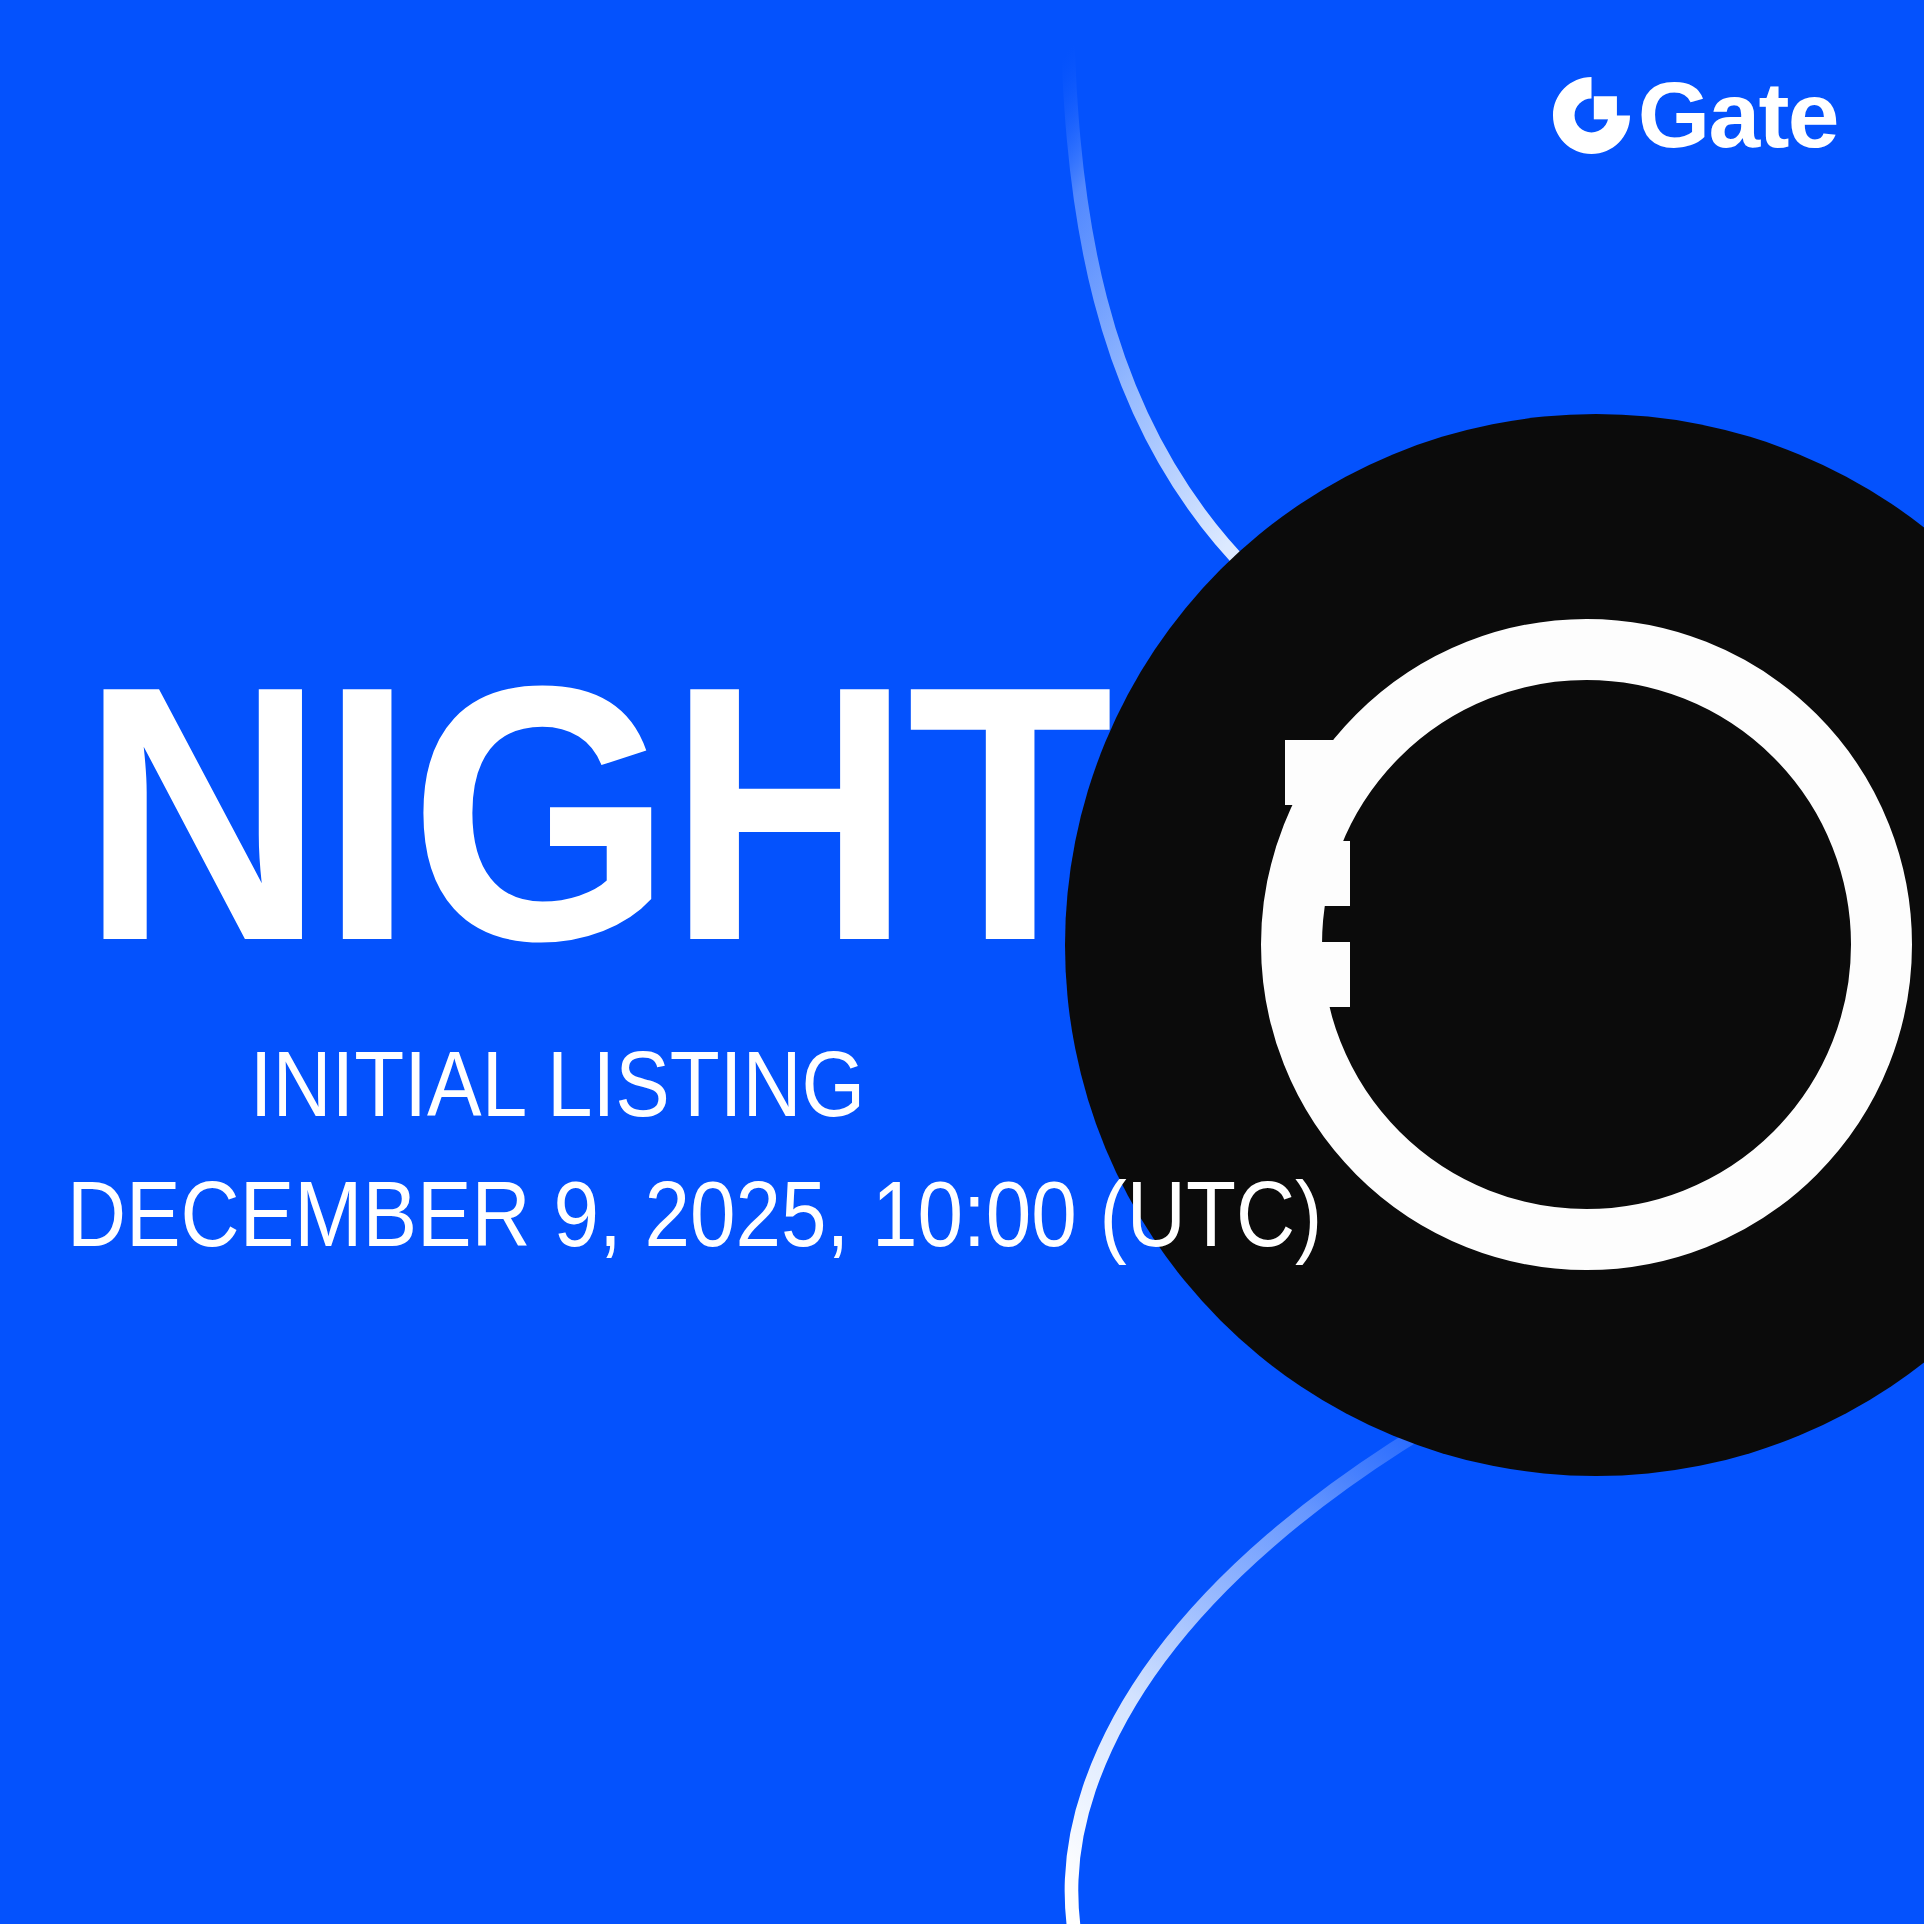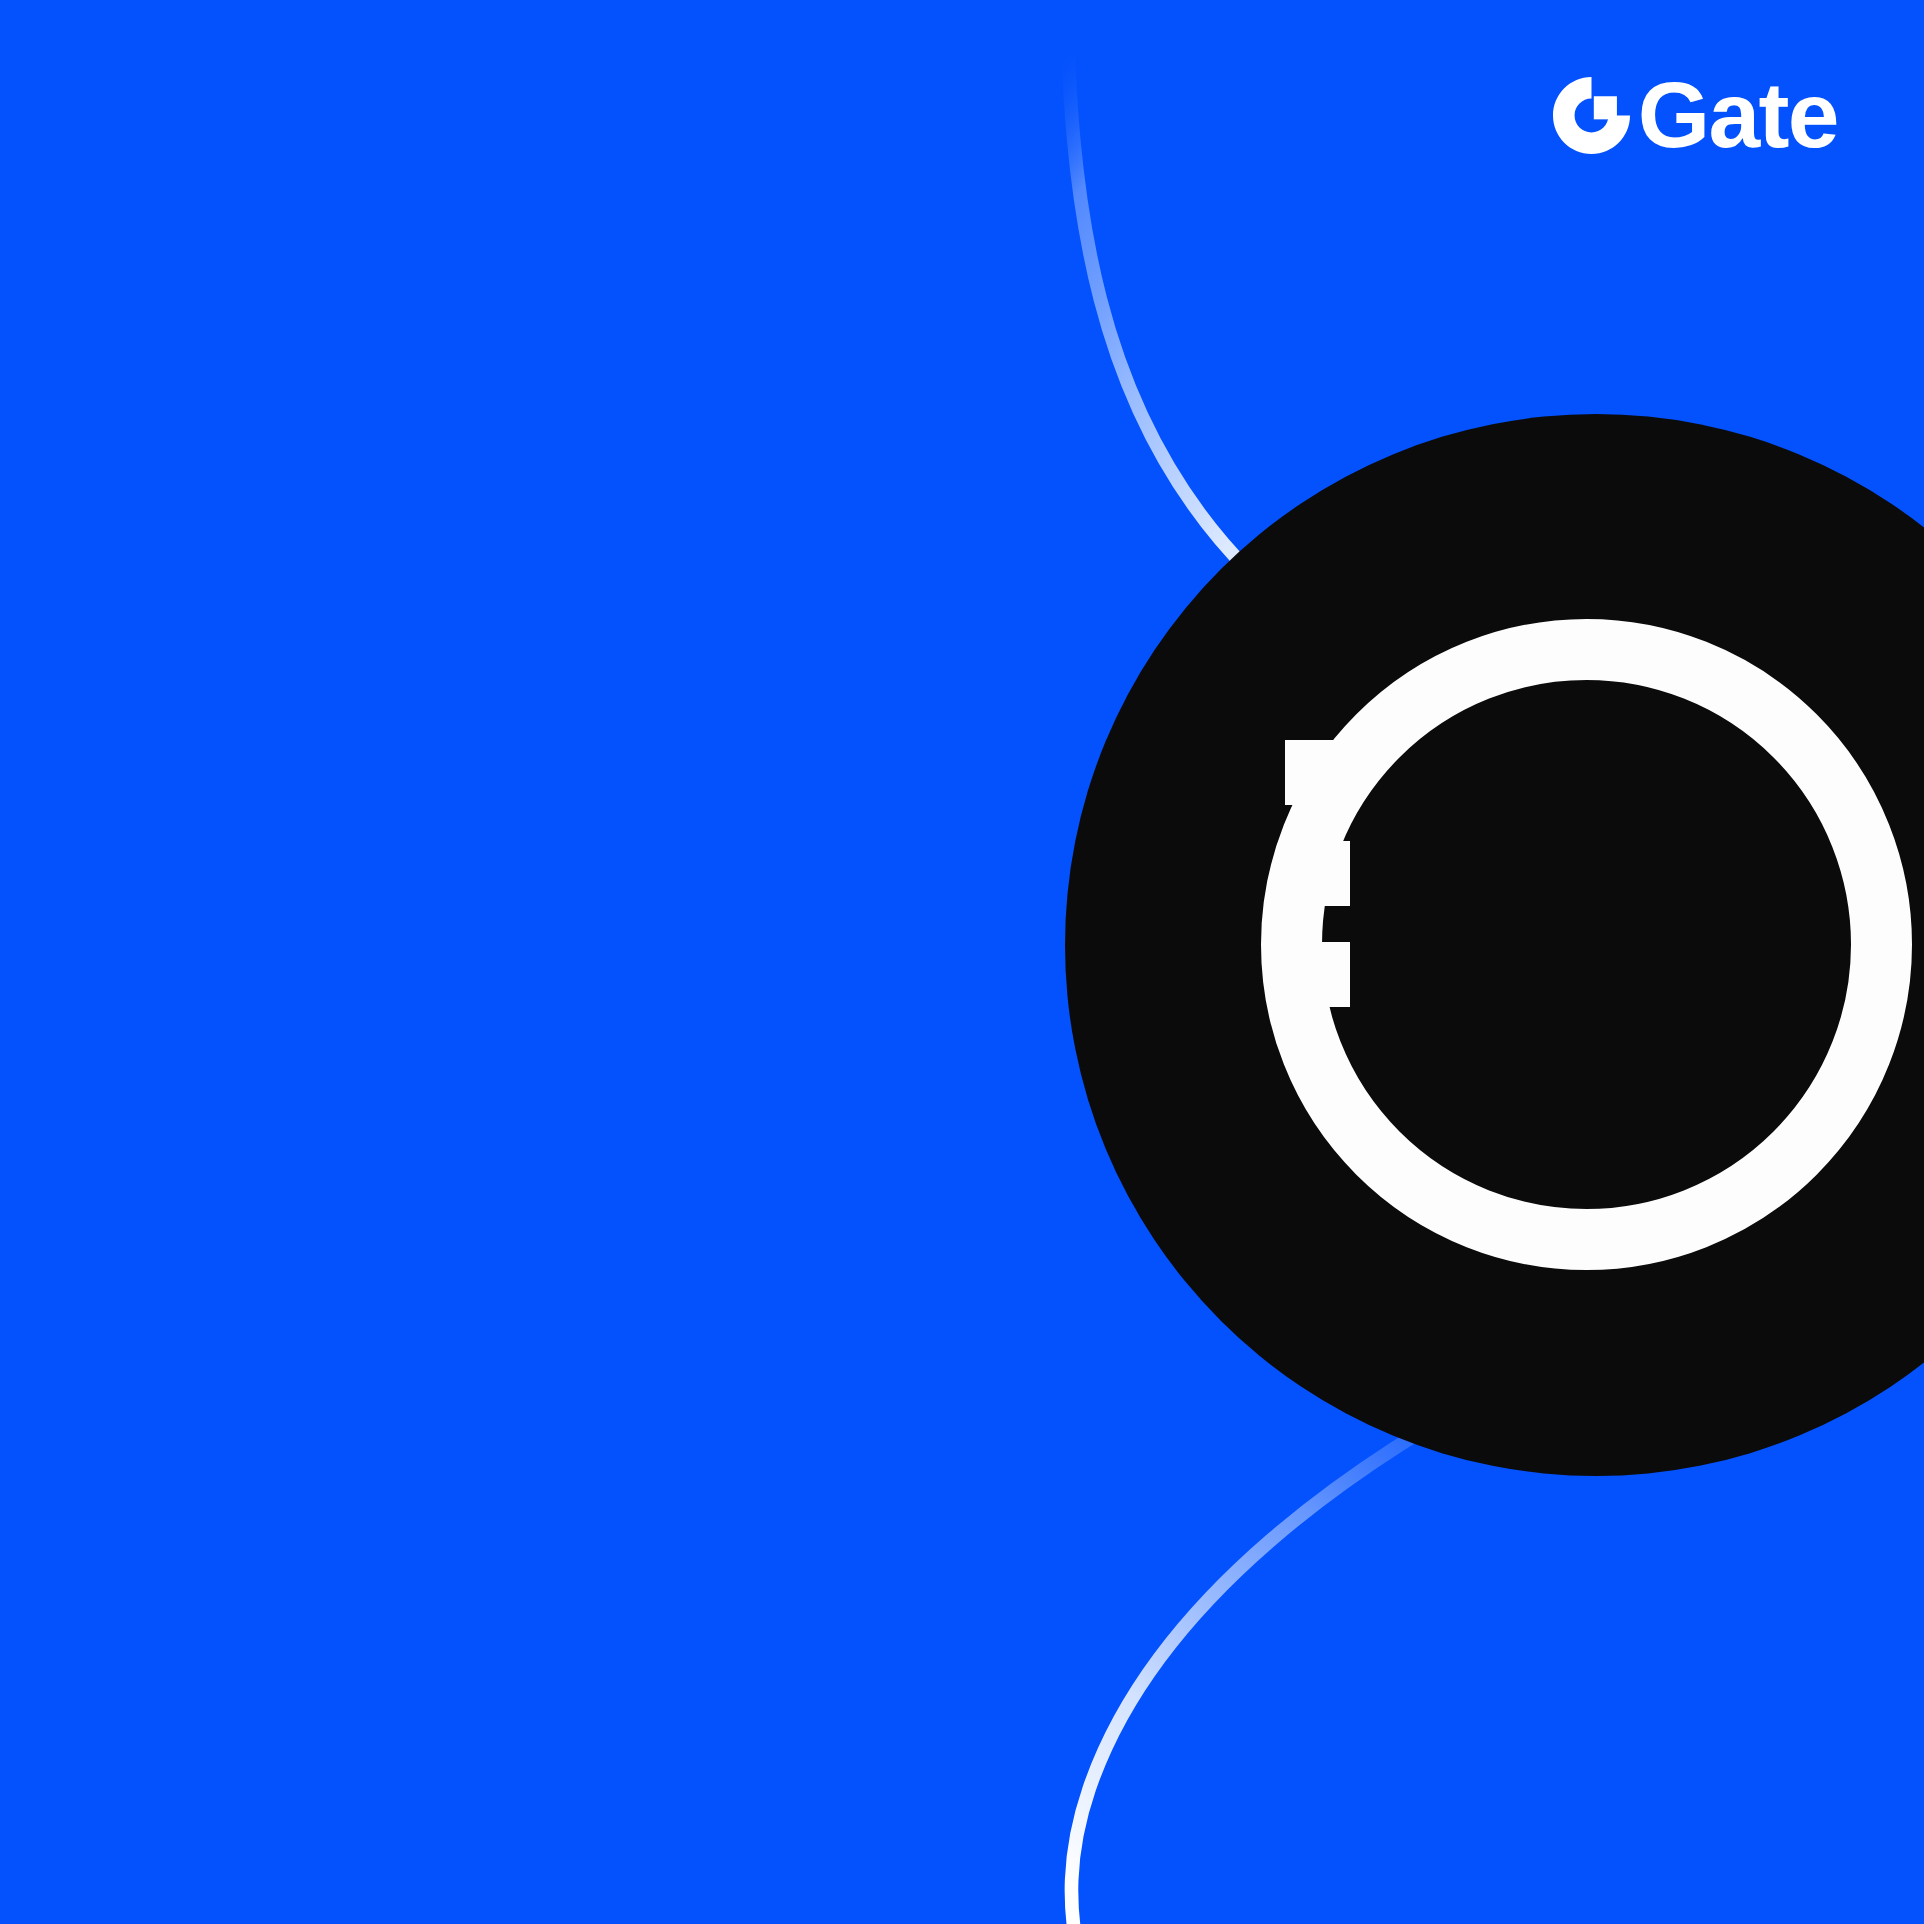--- a/index.html
+++ b/index.html
@@ -155,15 +155,22 @@
   <div class="token-logo">
     <div class="token-disc"></div>
     <div class="token-ring"></div>
     <div class="token-bars">
       <div class="token-bar"></div>
       <div class="token-bar"></div>
       <div class="token-bar"></div>
     </div>
   </div>
 
+  <div class="copy">
+    <div class="headline">NIGHT</div>
+    <div class="sub-wrap">
+      <div class="subtitle">INITIAL LISTING</div>
+      <div class="datetime">DECEMBER 9, 2025, 10:00 (UTC)</div>
+    </div>
+  </div>
 
 </div>
 
 
 </body></html>

